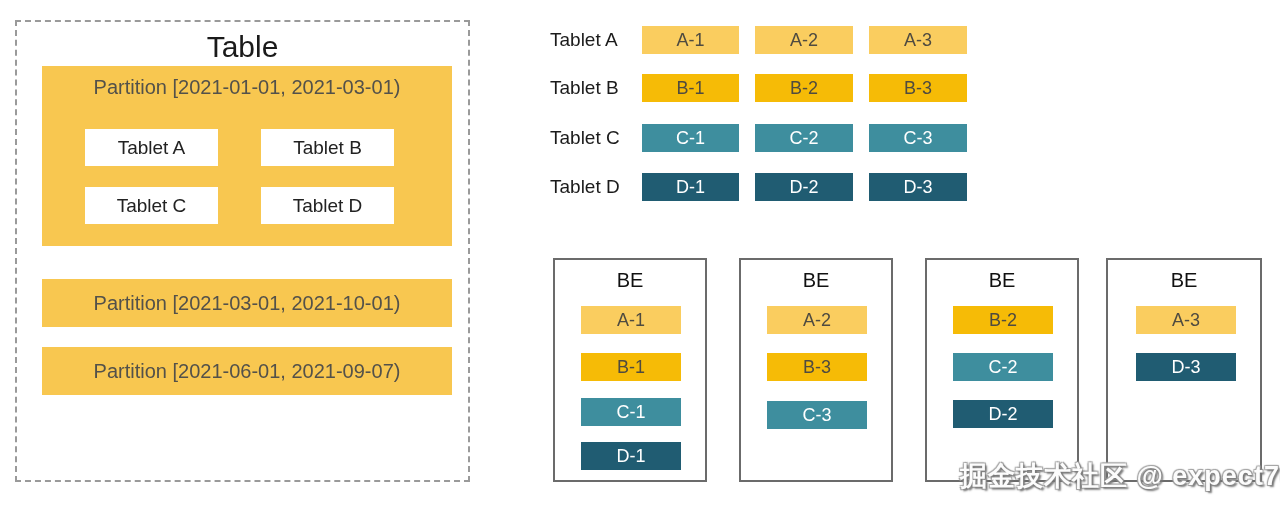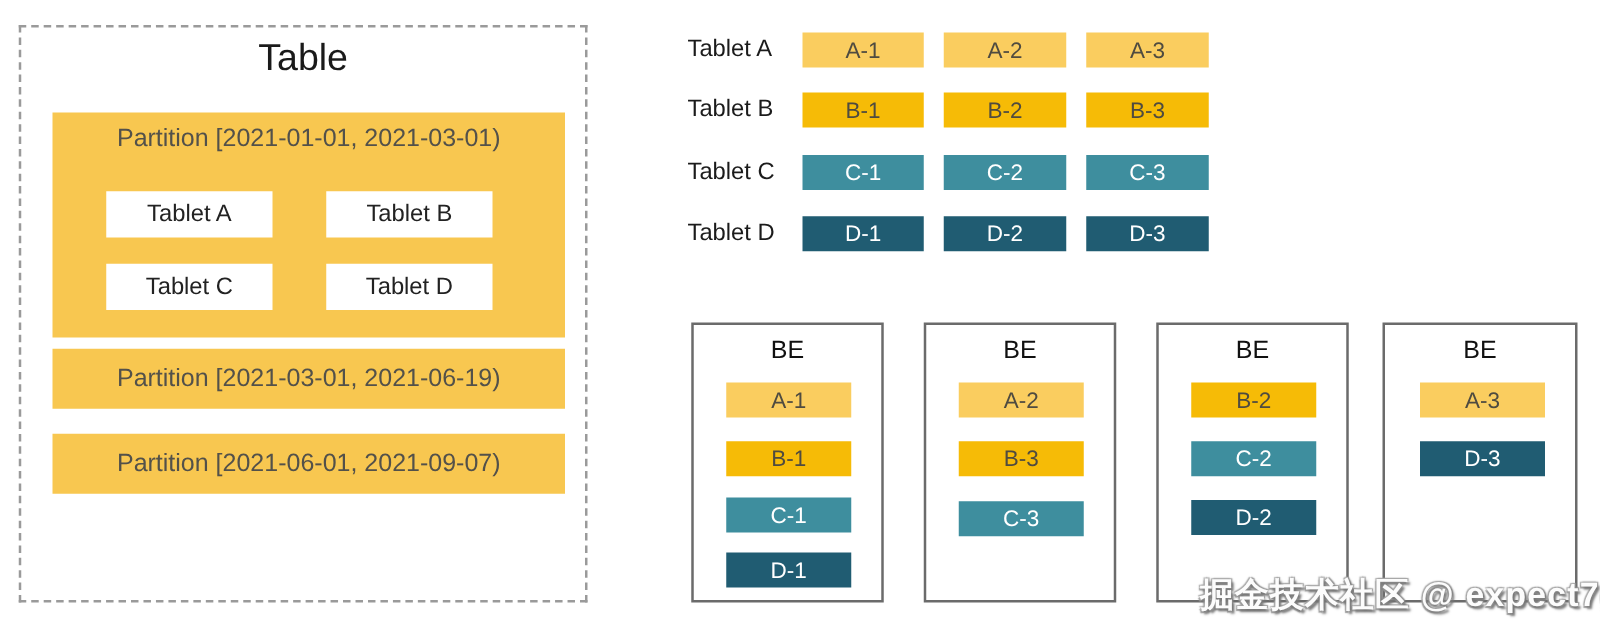--- a/index.html
+++ b/index.html
@@ -10,21 +10,21 @@
   
   .dashed-box{
     position:absolute;left:15px;top:20px;width:455px;height:462px;
     border:2px dashed #9a9a9a;box-sizing:border-box;background:#ffffff;
   }
   .table-title{
     position:absolute;left:0;top:8px;width:100%;text-align:center;
     font-size:30px;color:#1a1a1a;
   }
   .partition{position:absolute;left:25px;width:410px;box-sizing:border-box;}
-  .partition-main{top:68px;height:180px;}
+  .partition-main{top:44px;height:180px;}
   .partition-label{
     position:absolute;left:0;top:10px;width:100%;text-align:center;
     font-size:20px;
   }
   .partition-bar{
     height:48px;line-height:48px;text-align:center;font-size:20px;
   }
   .tablet-cell{
     position:absolute;width:133px;height:37px;line-height:37px;
     background:#ffffff;color:#222222;text-align:center;font-size:19px;
@@ -68,21 +68,21 @@
     <div class="table-title">Table</div>
 
     <div class="partition partition-main" style="background: rgb(248, 199, 80); color: rgb(83, 81, 74);">
       <div class="partition-label">Partition [2021-01-01, 2021-03-01)</div>
       <div class="tablet-cell" style="left:43px;top:63px;">Tablet A</div>
       <div class="tablet-cell" style="left:219px;top:63px;">Tablet B</div>
       <div class="tablet-cell" style="left:43px;top:121px;">Tablet C</div>
       <div class="tablet-cell" style="left:219px;top:121px;">Tablet D</div>
     </div>
 
-    <div class="partition partition-bar" style="top: 257px; background: rgb(248, 199, 80); color: rgb(83, 81, 74);">Partition [2021-03-01, 2021-06-19)</div>
+    <div class="partition partition-bar" style="top: 257px; background: rgb(248, 199, 80); color: rgb(83, 81, 74);">Partition [2021-03-01, 2021-10-01)</div>
     <div class="partition partition-bar" style="top: 325px; background: rgb(248, 199, 80); color: rgb(83, 81, 74);">Partition [2021-06-01, 2021-09-07)</div>
   </div>
 
   <div class="row-label" style="top:26px;">Tablet A</div>
   <div class="chip" style="left: 642px; top: 26px; width: 97px; background: rgb(250, 205, 95); color: rgb(79, 75, 64);">A-1</div>
   <div class="chip" style="left: 755px; top: 26px; width: 98px; background: rgb(250, 205, 95); color: rgb(79, 75, 64);">A-2</div>
   <div class="chip" style="left: 869px; top: 26px; width: 98px; background: rgb(250, 205, 95); color: rgb(79, 75, 64);">A-3</div>
 
   <div class="row-label" style="top:74px;">Tablet B</div>
   <div class="chip" style="left: 642px; top: 74px; width: 97px; background: rgb(246, 187, 6); color: rgb(79, 75, 64);">B-1</div>

